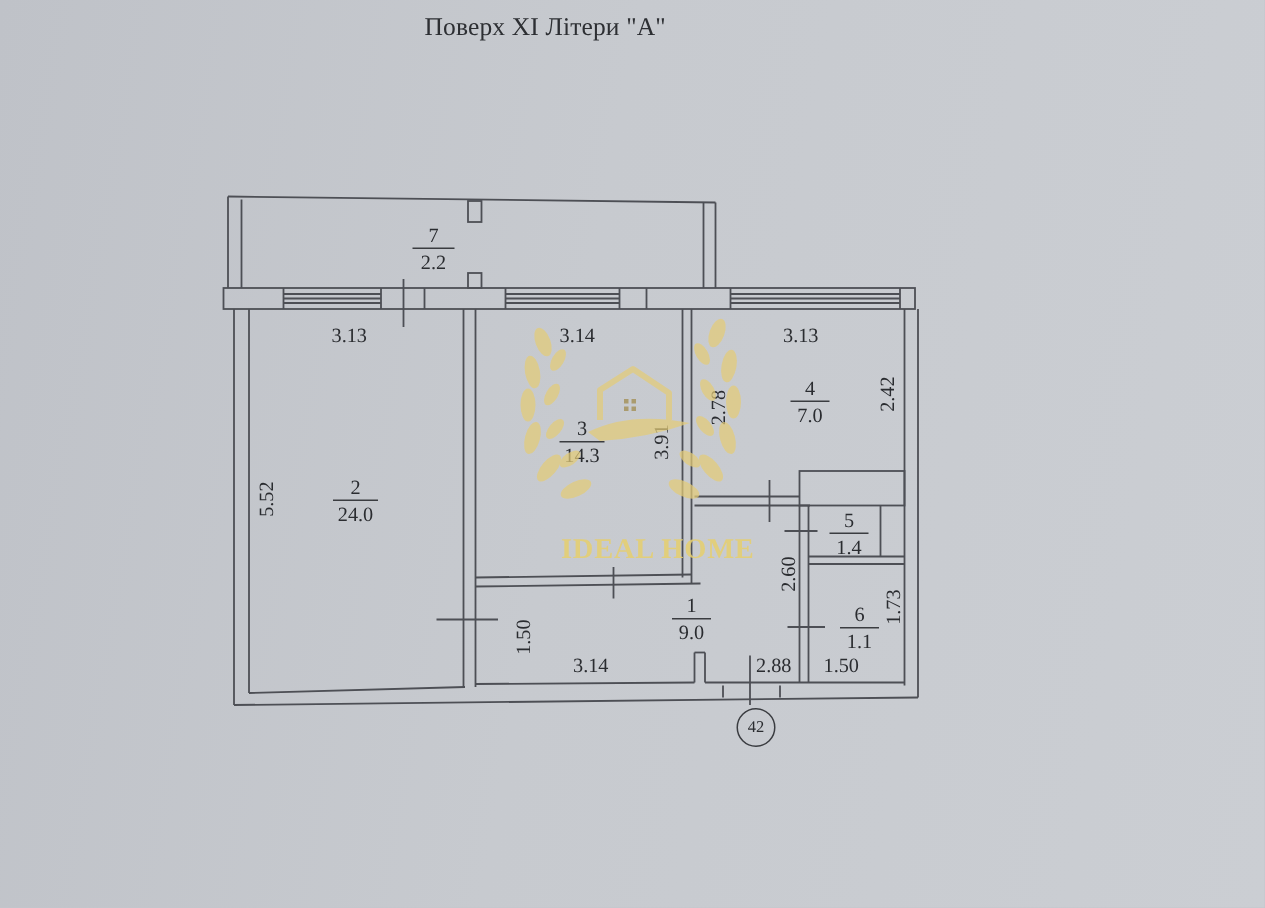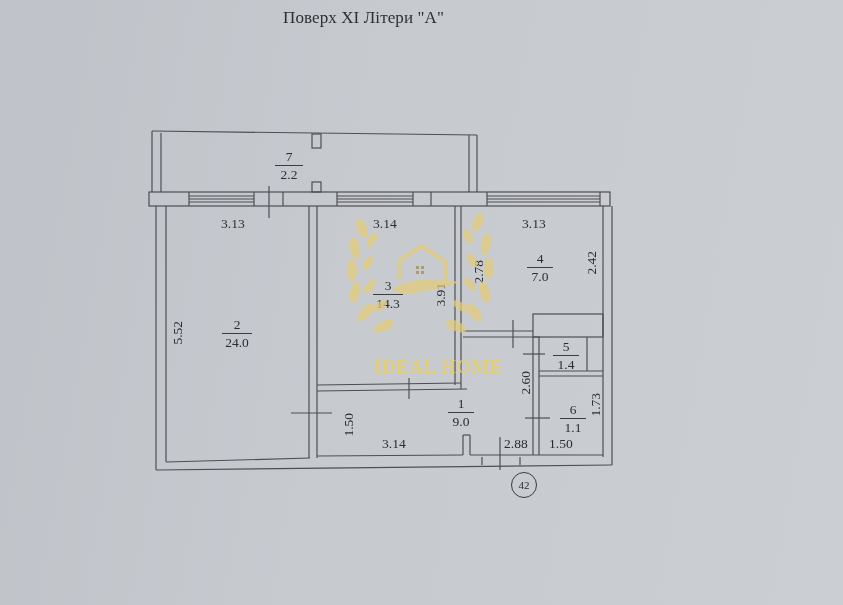--- a/index.html
+++ b/index.html
@@ -23,21 +23,21 @@
     .vert { transform: rotate(-90deg); transform-origin: center center; }
     .frac {
       position: absolute; text-align: center; font-size: 13.5px; color: #2a2c30;
       line-height: 1; font-family: "Liberation Serif", serif;
     }
     .frac .num { display: block; padding: 0 2px 1px; border-bottom: 1px solid #3a3c40; }
     .frac .den { display: block; padding-top: 2px; }
     .axis-marker {
       position: absolute; left: 491px; top: 472px; width: 24px; height: 24px;
       border: 1.3px solid #3a3c40; border-radius: 50%;
-      font-size: 11px; color: #2a2c30; text-align: center; line-height: 24px; margin-left: 20px;
+      font-size: 11px; color: #2a2c30; text-align: center; line-height: 24px;
     }
     .watermark {
       position: absolute; left: 340px; top: 208px; width: 160px; height: 140px;
       opacity: 0.72;
     }
     .wm-text {
       position: absolute; left: 330px; top: 356px;
       font-family: "Liberation Serif", serif; font-weight: bold;
       font-size: 19px; color: #e6cf6e; letter-spacing: 0.5px;
       opacity: 0.85;

